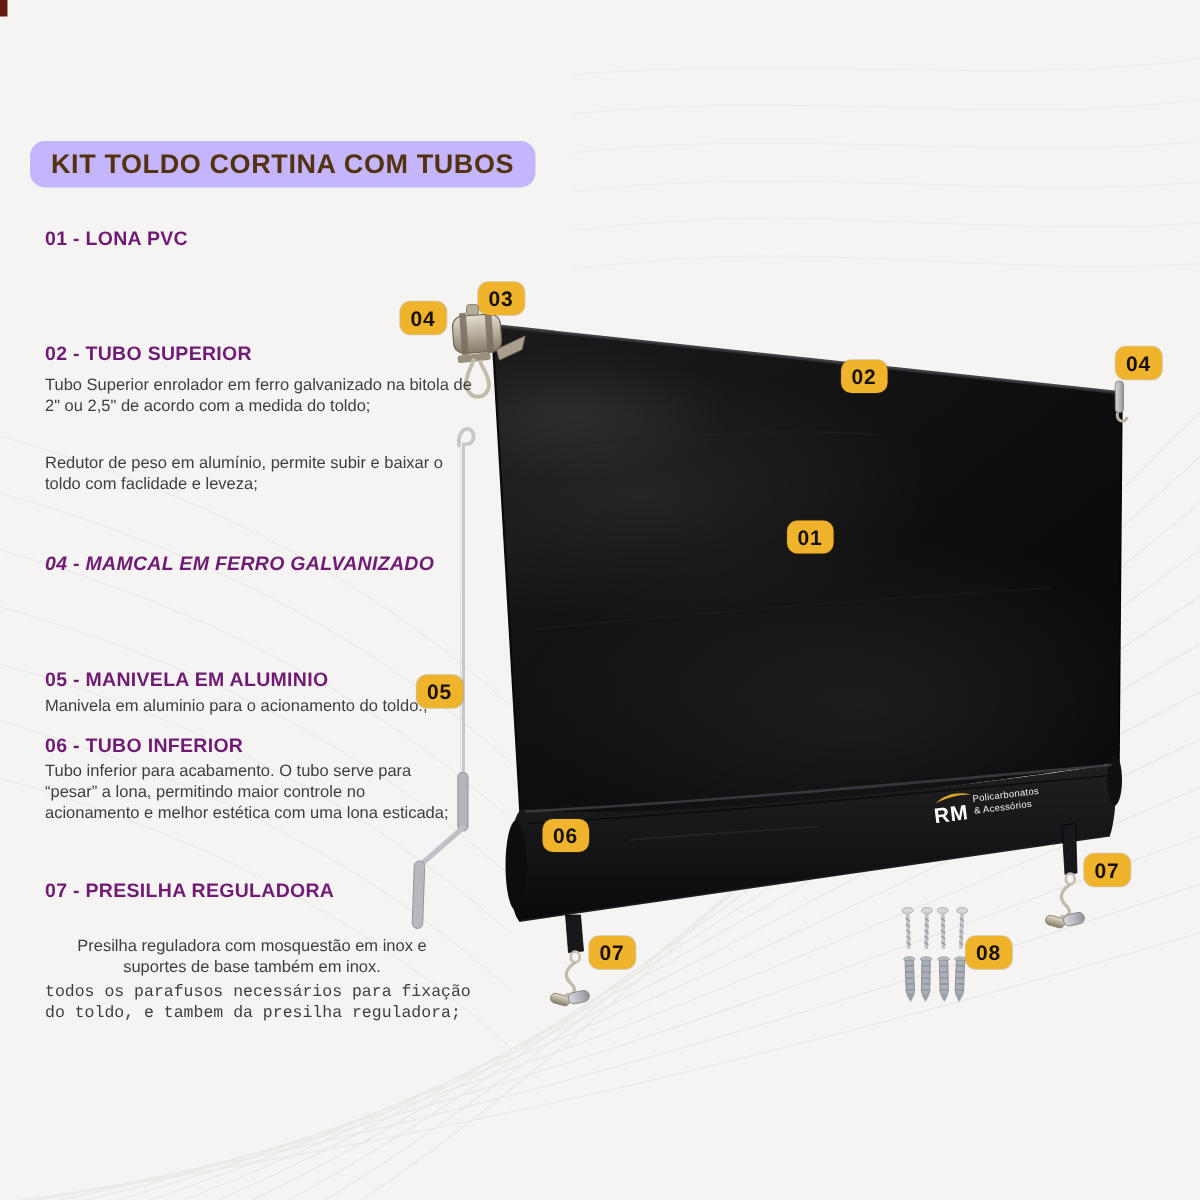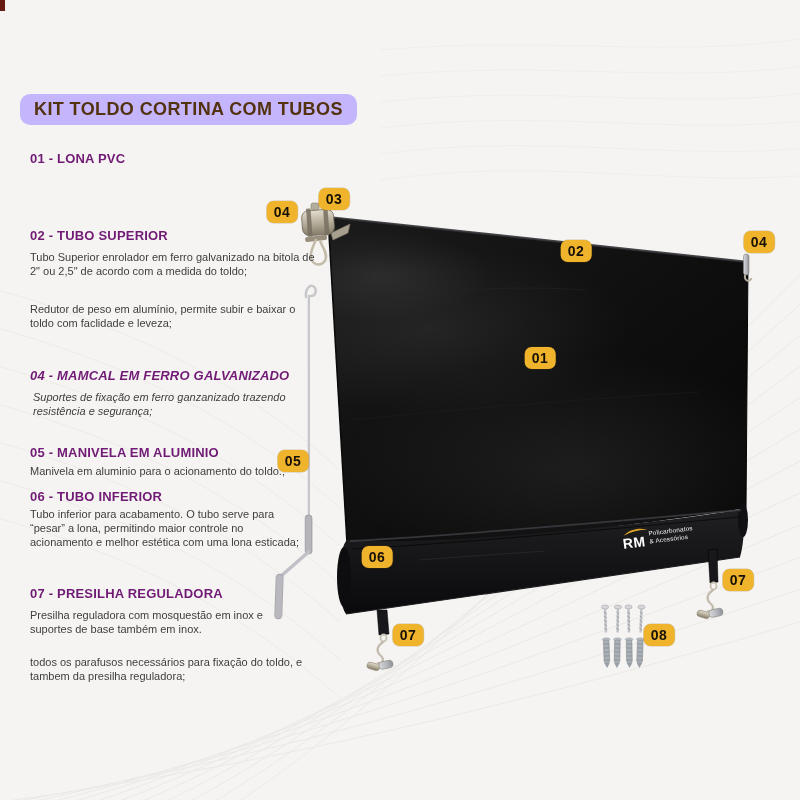--- a/index.html
+++ b/index.html
@@ -31,23 +31,23 @@
   .sec2{top:227px;width:296px;}
   .sec2 p{margin-top:6px;}
   .sec3{top:297px;width:290px;}
   .sec3 p{margin-top:5px;}
   .sec4{top:367px;width:282px;font-style:italic;}
   .sec4 p{margin-top:6px;padding-left:3px;}
   .sec5{top:444px;width:305px;}
   .sec6{top:488px;width:275px;}
   .sec6 p{margin-top:2px;}
   .sec7{top:585px;width:276px;}
-  .sec7 p{margin-top:6px;}
+  .sec7 p{margin-top:22px;text-align:center;}
   .sec8{top:653px;width:292px;}
-  .sec8 p{margin-top:2px;}
+  .sec8 p{margin-top:2px;font-family:Liberation Mono, monospace;}
   
   .callout{
     position:absolute;transform:translate(-50%,-50%);
     background:#efb42c;color:#161006;
     font-size:14px;font-weight:800;line-height:1;letter-spacing:.5px;
     padding:4px 7px;border-radius:7px;
     box-shadow:0 0 0 .5px rgba(125,85,5,.3);
   }
   
   .logo{
@@ -237,21 +237,20 @@
   </div>
   <div class="sec sec2">
     <h3>02 - TUBO SUPERIOR</h3>
     <p>Tubo Superior enrolador em ferro galvanizado na bitola de 2" ou 2,5" de acordo com a medida do toldo;</p>
   </div>
   <div class="sec sec3">
     <p>Redutor de peso em alumínio, permite subir e baixar o toldo com faclidade e leveza;</p>
   </div>
   <div class="sec sec4">
     <h3>04 - MAMCAL  EM FERRO GALVANIZADO</h3>
-    <p>Suportes de fixação em ferro ganzanizado trazendo resistência e segurança;</p>
   </div>
   <div class="sec sec5">
     <h3>05 - MANIVELA EM ALUMINIO</h3>
     <p>Manivela em aluminio para o acionamento do toldo.;</p>
   </div>
   <div class="sec sec6">
     <h3>06 - TUBO INFERIOR</h3>
     <p>Tubo inferior para acabamento. O tubo serve para “pesar” a lona, permitindo maior controle no acionamento e melhor estética com uma lona esticada;</p>
   </div>
   <div class="sec sec7">

